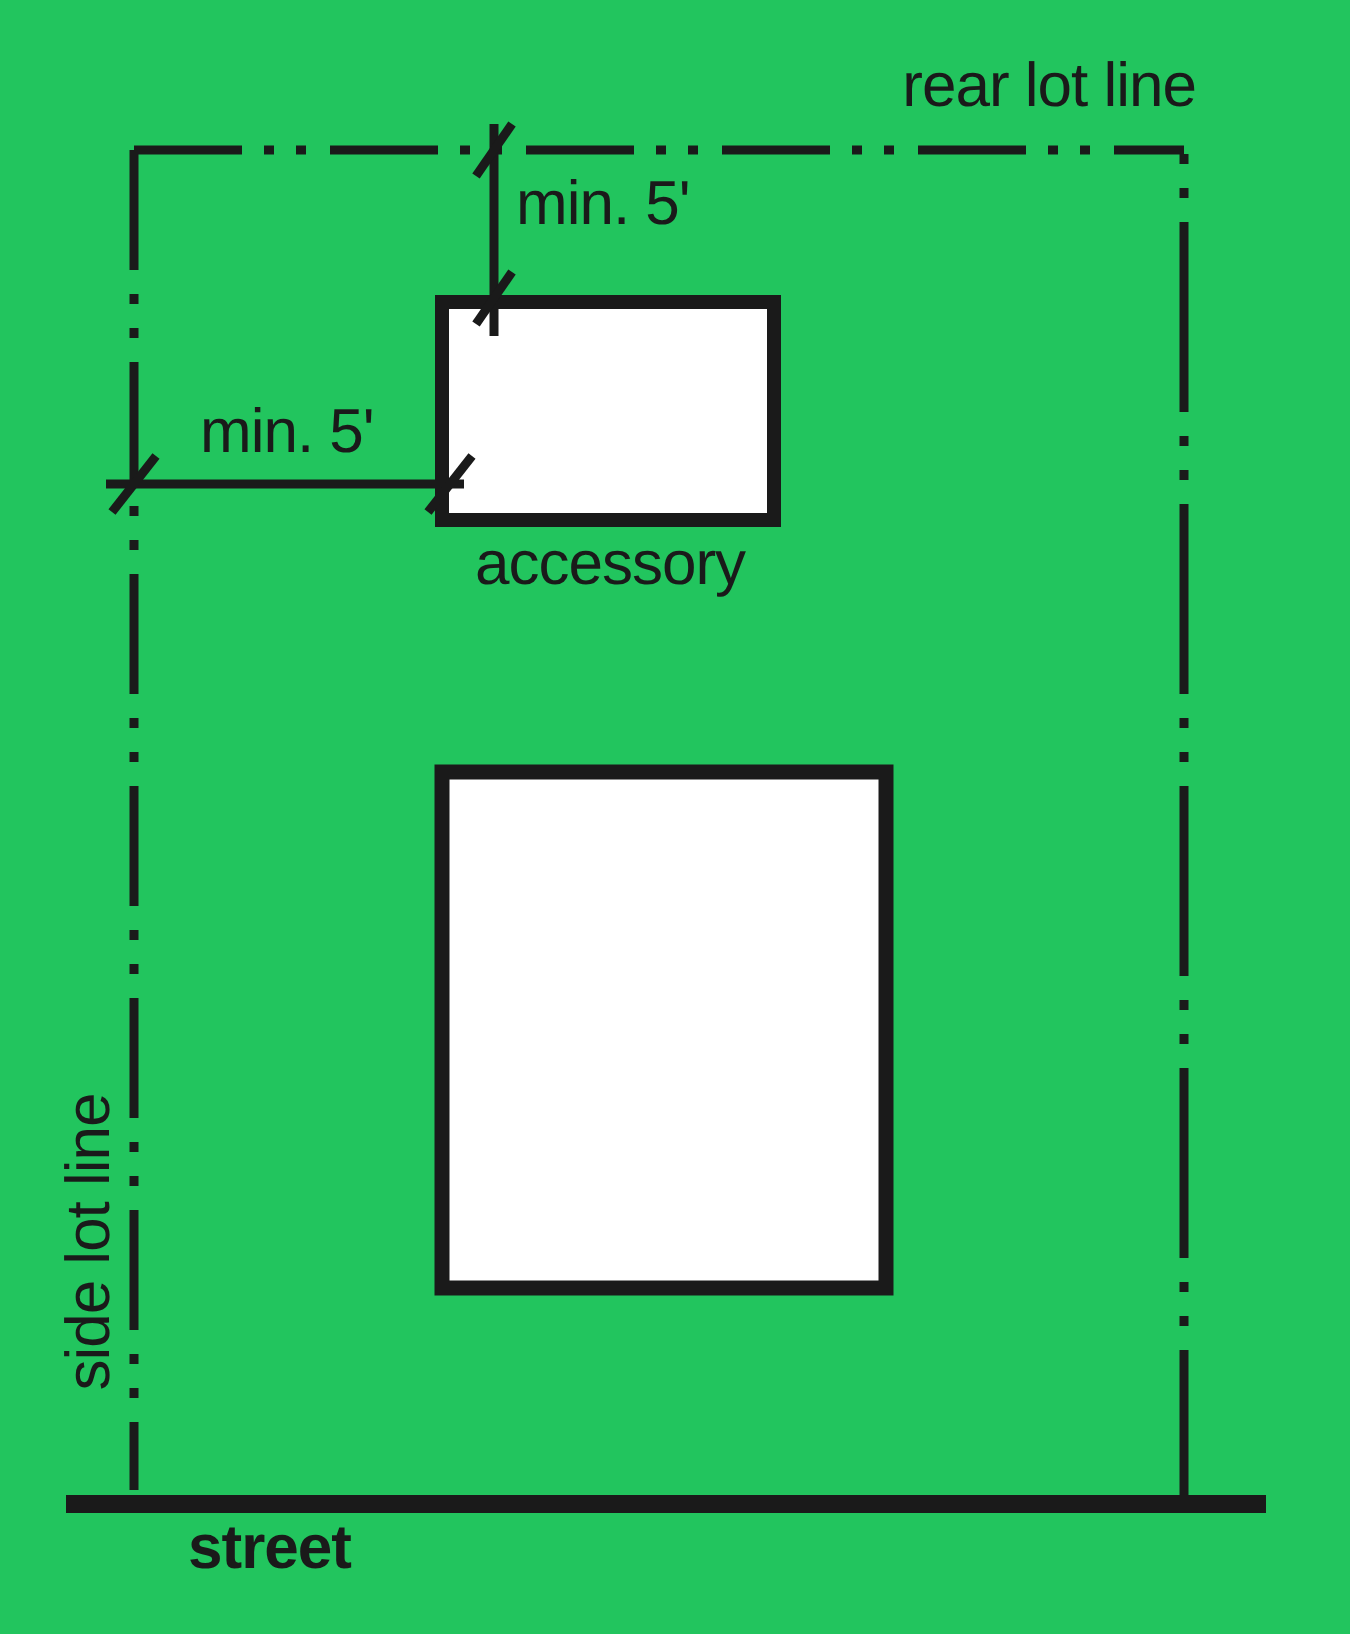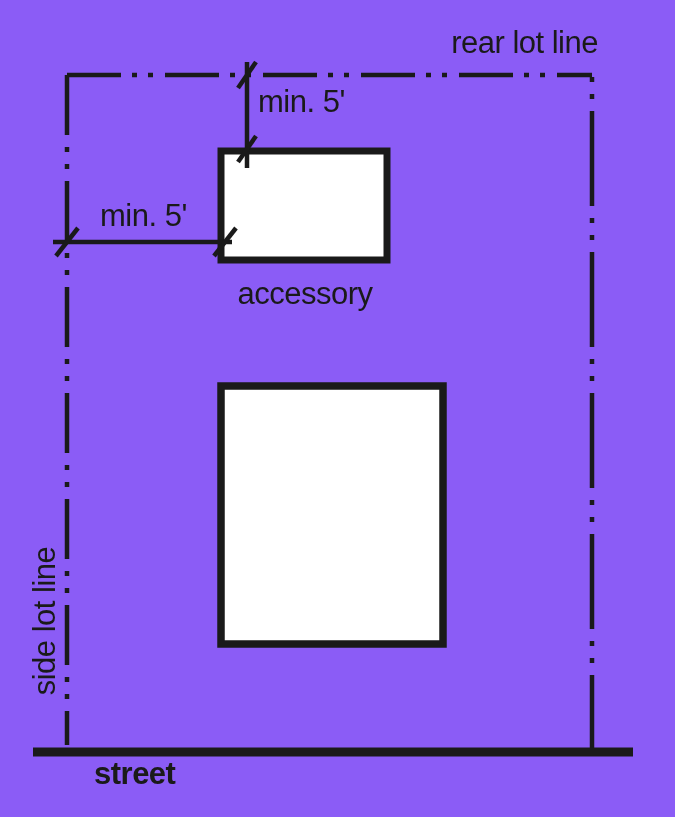--- a/index.html
+++ b/index.html
@@ -4,21 +4,21 @@
 <style>
   html, body {
     margin: 0;
     padding: 0;
     background: #ffffff;
   }
   .canvas {
     position: relative;
     width: 675px;
     height: 817px;
-    background: #8b5cf6;
+    background: #22c55e;
     font-family: "Liberation Sans", "DejaVu Sans", sans-serif;
     color: #1a1a1a;
     overflow: hidden;
   }
   .canvas svg {
     position: absolute;
     left: 0;
     top: 0;
     width: 675px;
     height: 817px;
@@ -44,21 +44,20 @@
   .lbl-min-side {
     left: 100px;
     top: 200px;
   }
   .lbl-accessory {
     left: 204px;
     top: 266px;
     width: 202px;
     text-align: center;
     white-space: normal;
-    margin-top: 12px;
   }
   .lbl-side {
     left: 45px;
     top: 621px;
     transform: translate(-50%, -50%) rotate(-90deg);
     transform-origin: center center;
   }
   .lbl-street {
     left: 94px;
     top: 758px;

